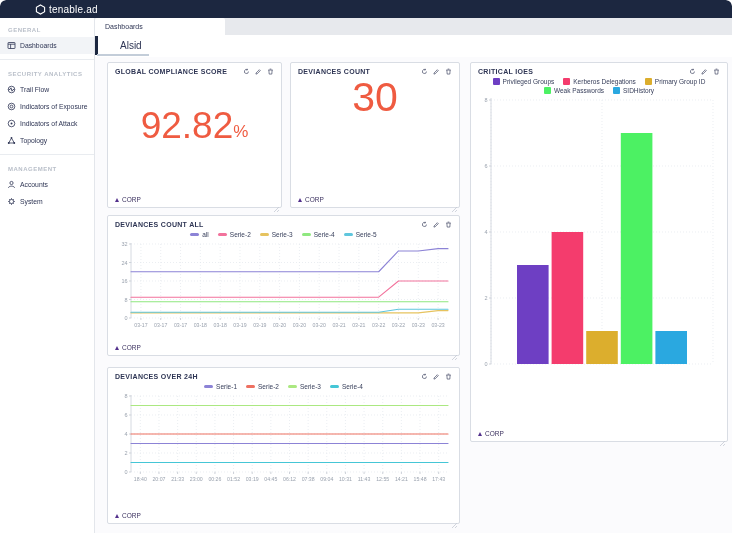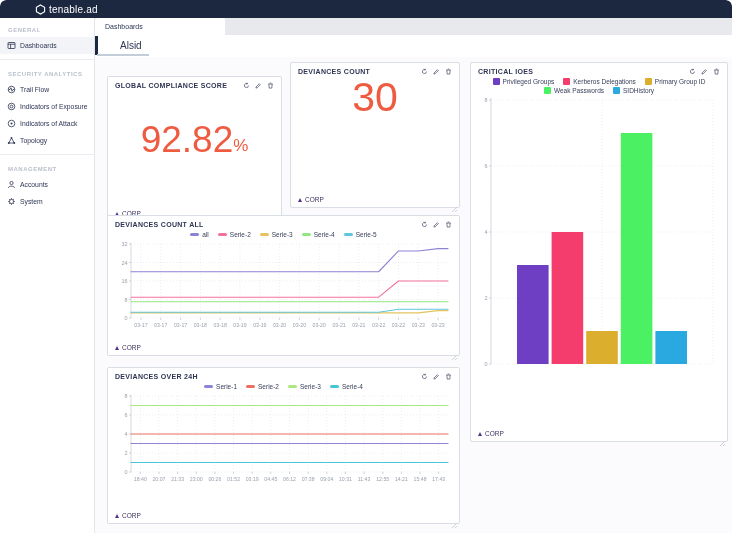--- a/index.html
+++ b/index.html
@@ -173,21 +173,21 @@
       <div class="tab">Dashboards</div>
     </div>
     <div class="subtabs">
       <div class="subtab-accent"></div>
       <div class="subtab">Alsid</div>
       <div class="subtab-underline"></div>
     </div>
 
     <div class="content">
 
-      <section class="card" style="left:12px;top:19px;width:175px;height:146px;text-align:right;">
+      <section class="card" style="left:12px;top:5px;width:175px;height:146px;text-align:right;">
         <div class="card-header">
           <span class="card-title">GLOBAL COMPLIANCE SCORE</span>
           <span class="card-actions">
               <span class="card-action">
                 <svg width="7" height="7" viewBox="0 0 9 9" fill="none">
                   <path d="M7 4.5 A2.6 2.6 0 1 1 5.6 2.2" stroke="#2e3554" stroke-width="0.8" fill="none"></path>
                   <path d="M5.3 0.9 L5.8 2.3 L4.4 2.8" stroke="#2e3554" stroke-width="0.8" fill="none"></path>
                 </svg>
               </span>
               <span class="card-action">

